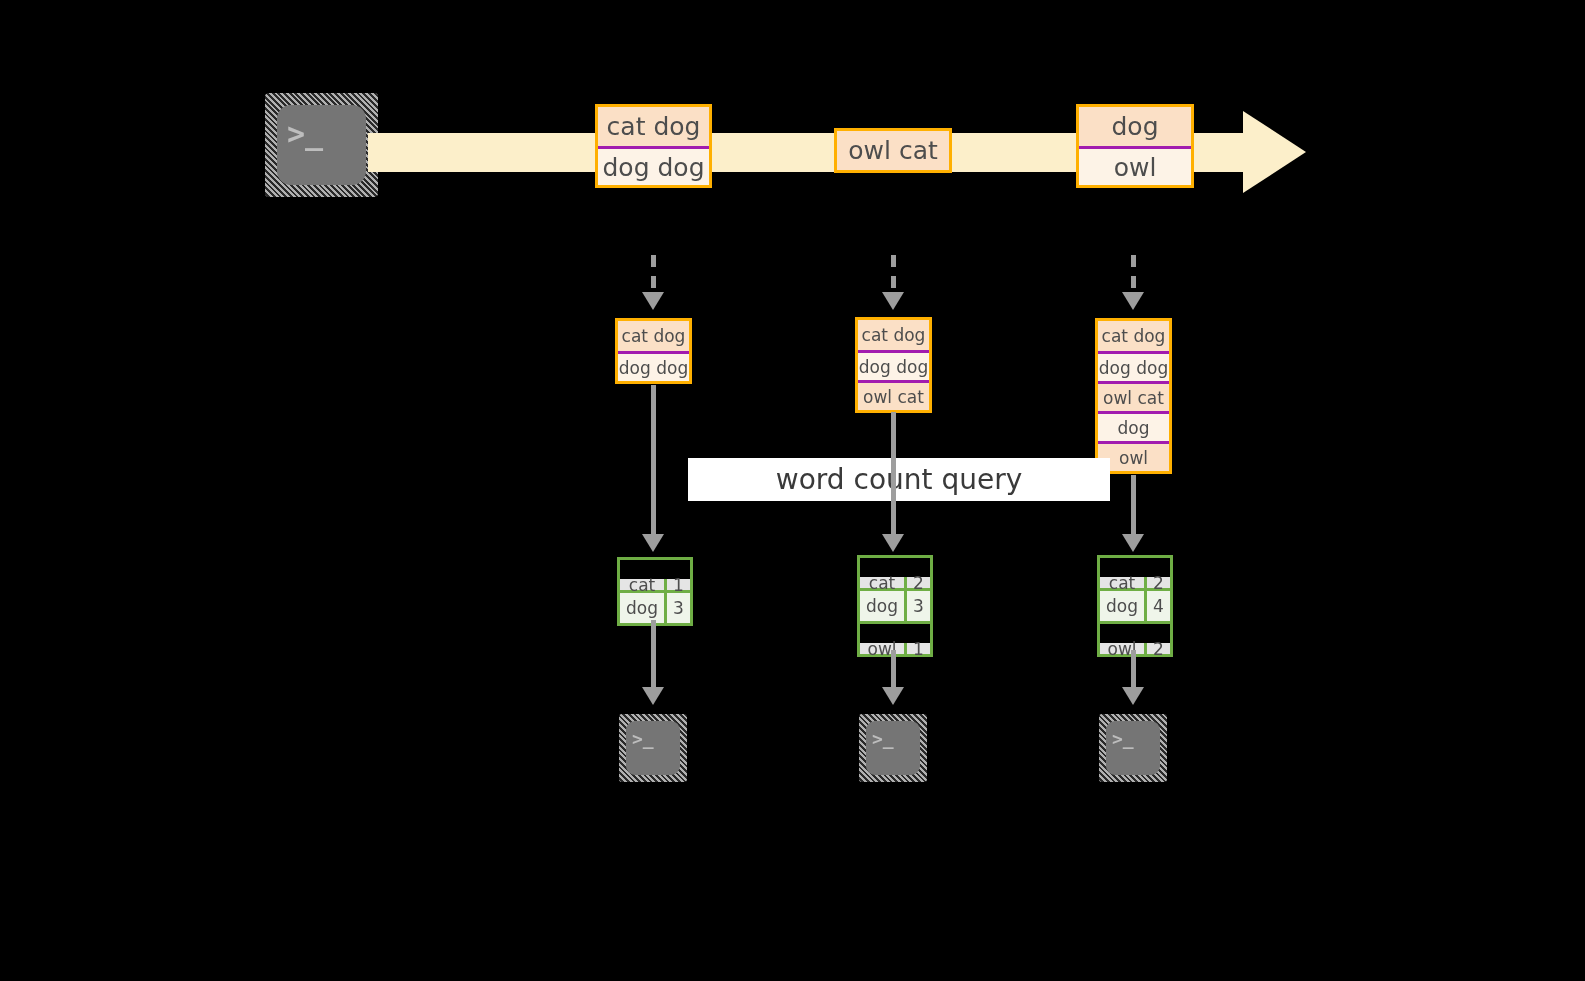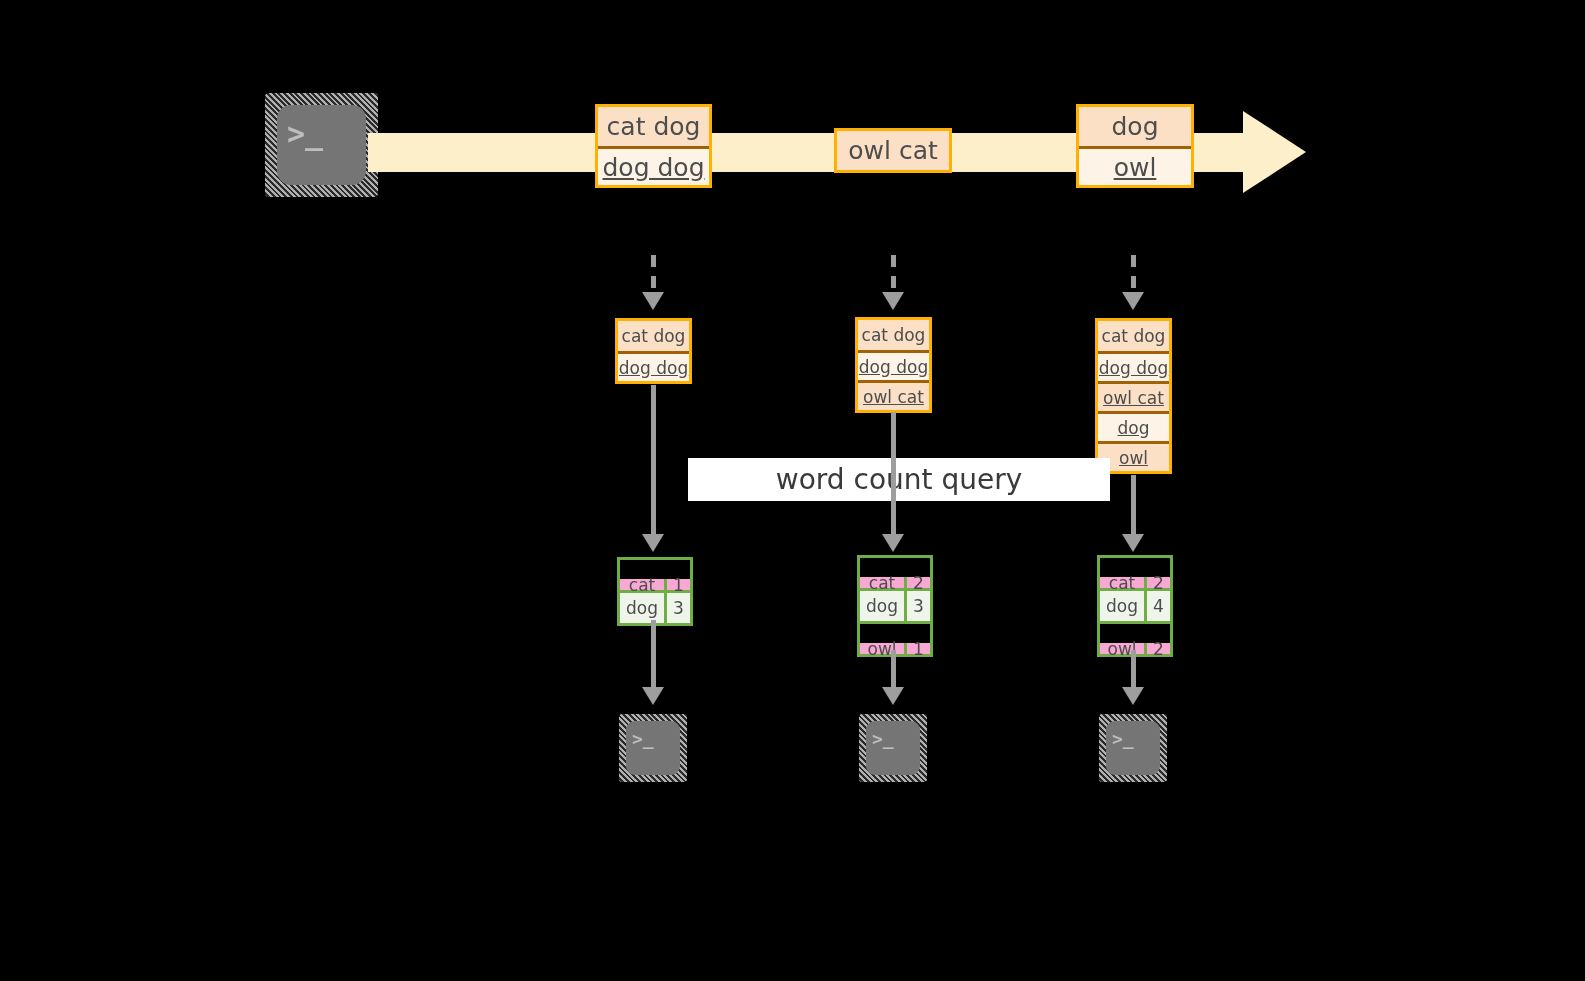--- a/index.html
+++ b/index.html
@@ -99,21 +99,21 @@
   .evt-row {
     box-sizing: border-box;
     display: flex;
     align-items: center;
     justify-content: center;
     color: #4d4d4d;
     white-space: nowrap;
   }
   .evt-row.shade-a { background: #fbe0c6; }
   .evt-row.shade-b { background: #fdf3e7; }
-  .evt-row + .evt-row { border-top: 3px solid #a16207; text-decoration: underline; }
+  .evt-row + .evt-row { border-top: 3px solid #a21caf; }
 
   
   .evt-stack.top .evt-row {
     height: 39px;
     font-size: 25px;
     padding: 0 14px;
   }
   #evt-top-1 { left: 595px; top: 104px; width: 117px; }
   #evt-top-2 { left: 834px; top: 128px; width: 118px; }
   #evt-top-3 { left: 1076px; top: 104px; width: 118px; }
@@ -143,21 +143,21 @@
   .res-row .k, .res-row .v {
     box-sizing: border-box;
     display: flex;
     align-items: center;
     justify-content: center;
     font-size: 17px;
     color: #4d4d4d;
   }
   .res-row .k { width: 46px; }
   .res-row .v { width: 27px; border-left: 3px solid #6fae45; }
-  .res-row.shade-a .k, .res-row.shade-a .v { background: #f9a8d4; margin-top: 19px; }
+  .res-row.shade-a .k, .res-row.shade-a .v { background: #e5e5e5; margin-top: 19px; }
   .res-row.shade-b .k, .res-row.shade-b .v { background: #eff5ea; }
 
   #res-1 { left: 617px; top: 557px; width: 76px; }
   #res-2 { left: 857px; top: 555px; width: 76px; }
   #res-3 { left: 1097px; top: 555px; width: 76px; }
 
   
   .conn {
     position: absolute;
     width: 5px;

